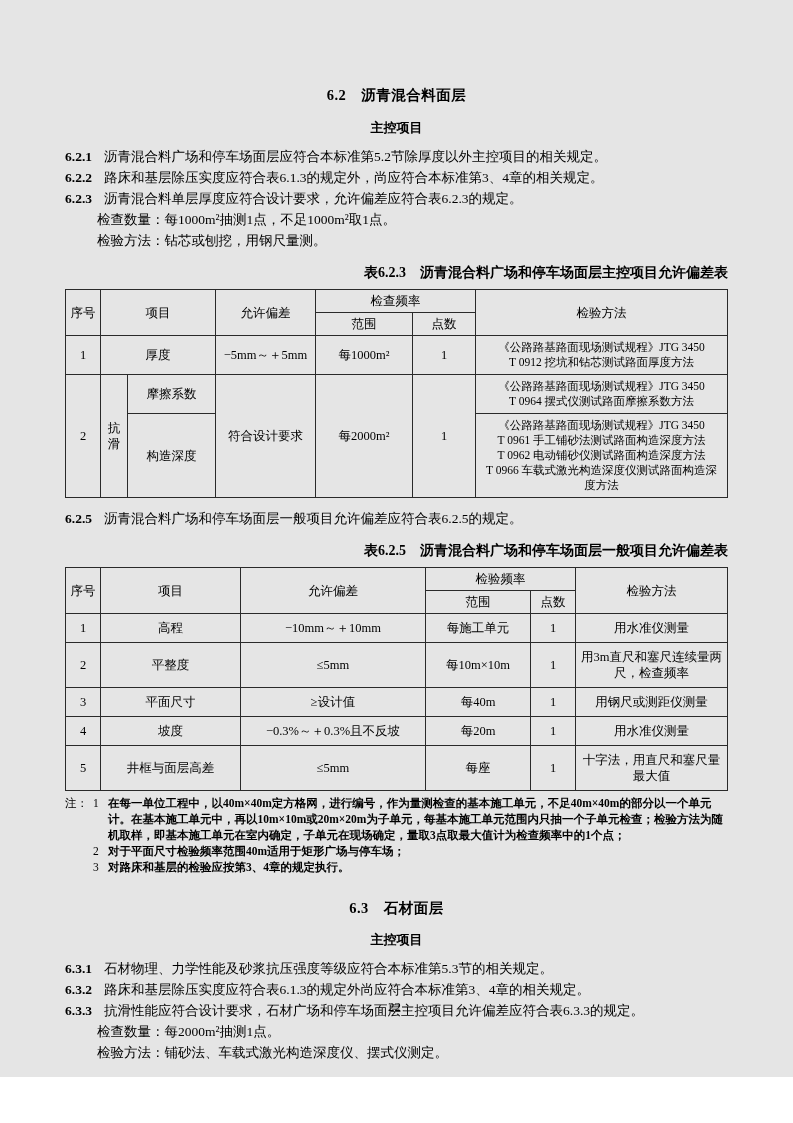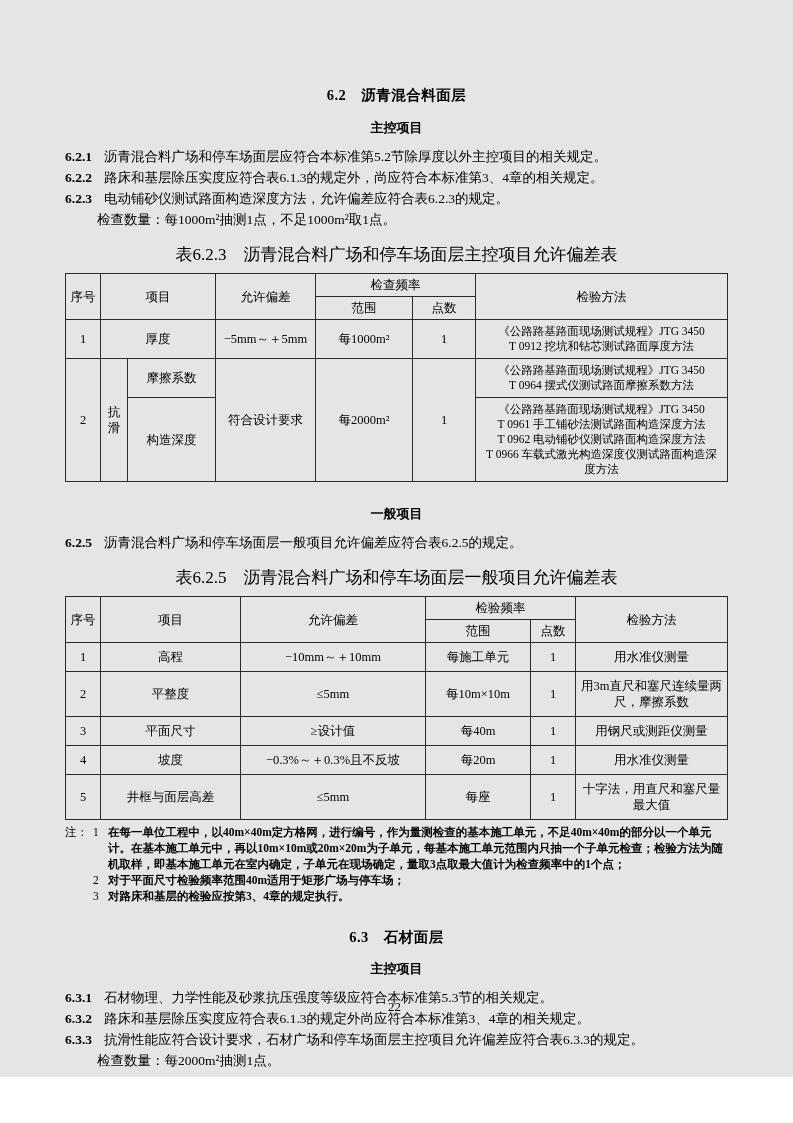--- a/index.html
+++ b/index.html
@@ -30,23 +30,23 @@
     font-weight: bold;
     margin: 13px 0 9px;
   }
   .sec-title.first { margin-bottom: 14px; }
 
   .para { font-size: 13.5px; line-height: 21px; }
   .pnum { font-weight: bold; margin-right: 12px; text-align: right; }
   .indent { padding-left: 32px; }
 
   .caption {
-    text-align: center;
-    font-weight: normal;
-    font-size: 17px;
+    text-align: right;
+    font-weight: bold;
+    font-size: 14px;
     margin: 13px 0 7px;
   }
 
   table.tbl {
     border-collapse: collapse;
     width: 100%;
     font-size: 12.5px;
     table-layout: fixed;
   }
   .tbl th, .tbl td {
@@ -96,23 +96,24 @@
     <div class="sec-title first">6.2　沥青混合料面层</div>
     <div class="sub-title">主控项目</div>
 
     <div class="para">
       <span class="pnum">6.2.1</span><span>沥青混合料广场和停车场面层应符合本标准第5.2节除厚度以外主控项目的相关规定。</span>
     </div>
     <div class="para">
       <span class="pnum">6.2.2</span><span>路床和基层除压实度应符合表6.1.3的规定外，尚应符合本标准第3、4章的相关规定。</span>
     </div>
     <div class="para">
-      <span class="pnum">6.2.3</span><span>电动铺砂仪测试路面构造深度方法，允许偏差应符合表6.2.3的规定。</span>
+      <span class="pnum">6.2.3</span><span>沥青混合料单层厚度应符合设计要求，允许偏差应符合表6.2.3的规定。</span>
     </div>
     <div class="para indent">检查数量：每1000m²抽测1点，不足1000m²取1点。</div>
+    <div class="para indent">检验方法：钻芯或刨挖，用钢尺量测。</div>
 
     <div class="caption">表6.2.3　沥青混合料广场和停车场面层主控项目允许偏差表</div>
     <table class="tbl">
       <colgroup>
         <col style="width:35px">
           <col style="width:27px">
           <col style="width:88px">
         <col style="width:100px">
           <col style="width:97px">
           <col style="width:63px">
@@ -161,21 +162,20 @@
             <div>《公路路基路面现场测试规程》JTG 3450</div>
             <div>T 0961 手工铺砂法测试路面构造深度方法</div>
             <div>T 0962 电动铺砂仪测试路面构造深度方法</div>
             <div>T 0966 车载式激光构造深度仪测试路面构造深度方法</div>
           </td>
         </tr>
       </tbody>
     </table>
 
     <div class="spacer-md"></div>
-    <div class="sub-title">一般项目</div>
     <div class="para">
       <span class="pnum">6.2.5</span><span>沥青混合料广场和停车场面层一般项目允许偏差应符合表6.2.5的规定。</span>
     </div>
 
     <div class="caption">表6.2.5　沥青混合料广场和停车场面层一般项目允许偏差表</div>
     <table class="tbl t625">
       <colgroup>
         <col style="width:35px">
           <col style="width:140px">
           <col style="width:185px">
@@ -204,21 +204,21 @@
           <td>每施工单元</td>
           <td>1</td>
           <td>用水准仪测量</td>
         </tr>
         <tr>
           <td>2</td>
           <td>平整度</td>
           <td>≤5mm</td>
           <td>每10m×10m</td>
           <td>1</td>
-          <td>用3m直尺和塞尺连续量两尺，摩擦系数</td>
+          <td>用3m直尺和塞尺连续量两尺，检查频率</td>
         </tr>
         <tr>
           <td>3</td>
           <td>平面尺寸</td>
           <td>≥设计值</td>
           <td>每40m</td>
           <td>1</td>
           <td>用钢尺或测距仪测量</td>
         </tr>
         <tr>
@@ -265,17 +265,18 @@
     <div class="para">
       <span class="pnum">6.3.1</span><span>石材物理、力学性能及砂浆抗压强度等级应符合本标准第5.3节的相关规定。</span>
     </div>
     <div class="para">
       <span class="pnum">6.3.2</span><span>路床和基层除压实度应符合表6.1.3的规定外尚应符合本标准第3、4章的相关规定。</span>
     </div>
     <div class="para">
       <span class="pnum">6.3.3</span><span>抗滑性能应符合设计要求，石材广场和停车场面层主控项目允许偏差应符合表6.3.3的规定。</span>
     </div>
     <div class="para indent">检查数量：每2000m²抽测1点。</div>
+    <div class="para indent">检验方法：铺砂法、车载式激光构造深度仪、摆式仪测定。</div>
 
   </div>
 
   <div class="page-number">22</div>
 </div>
 
 </body></html>

